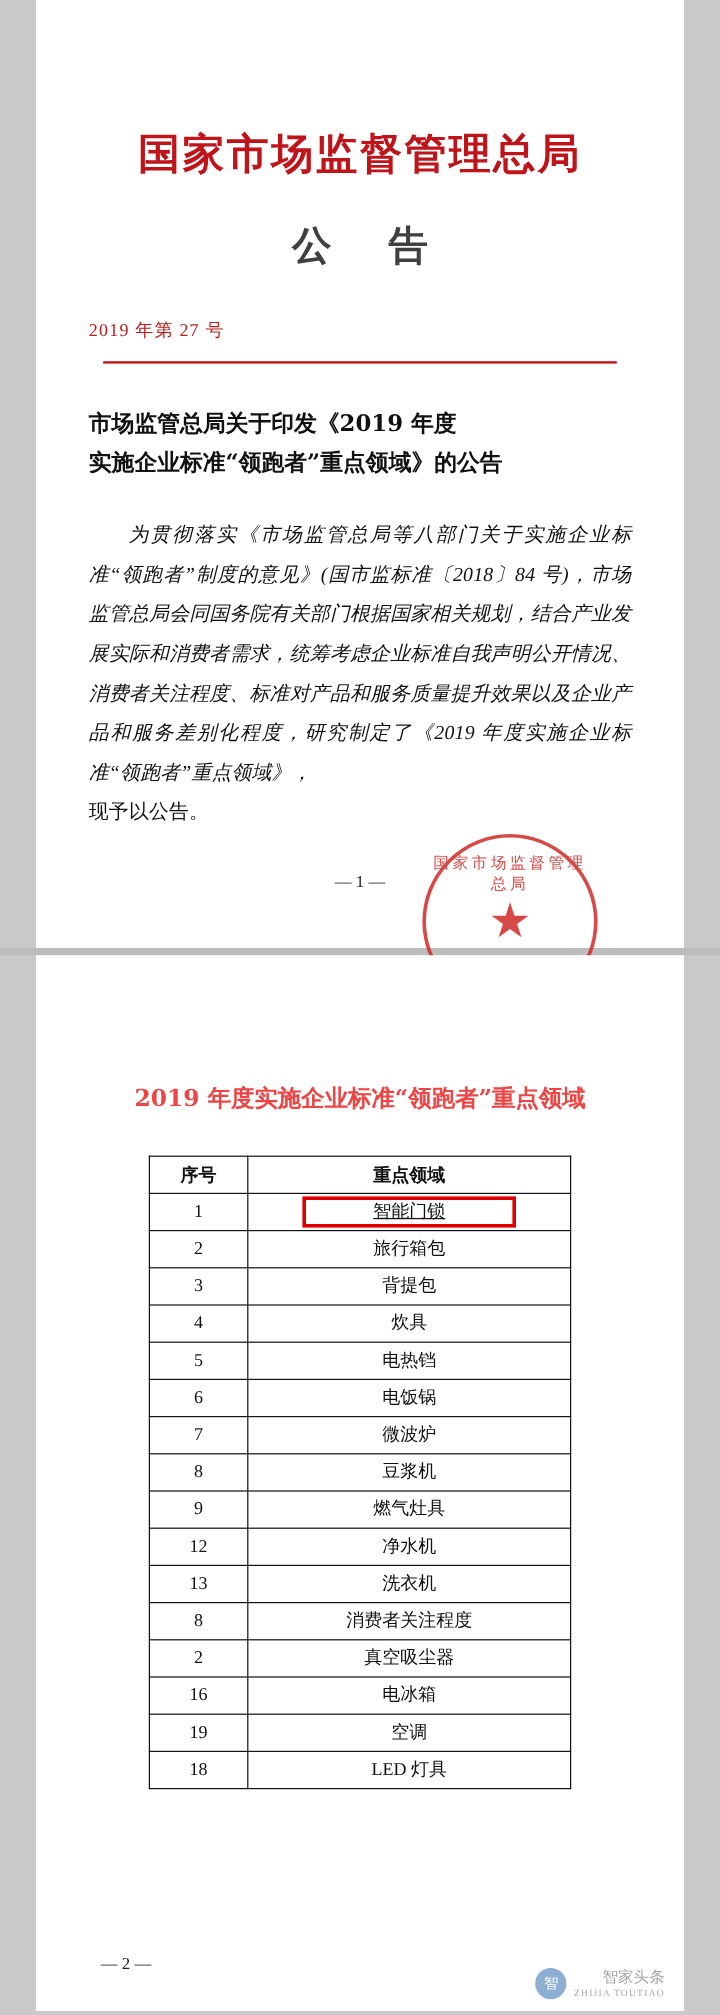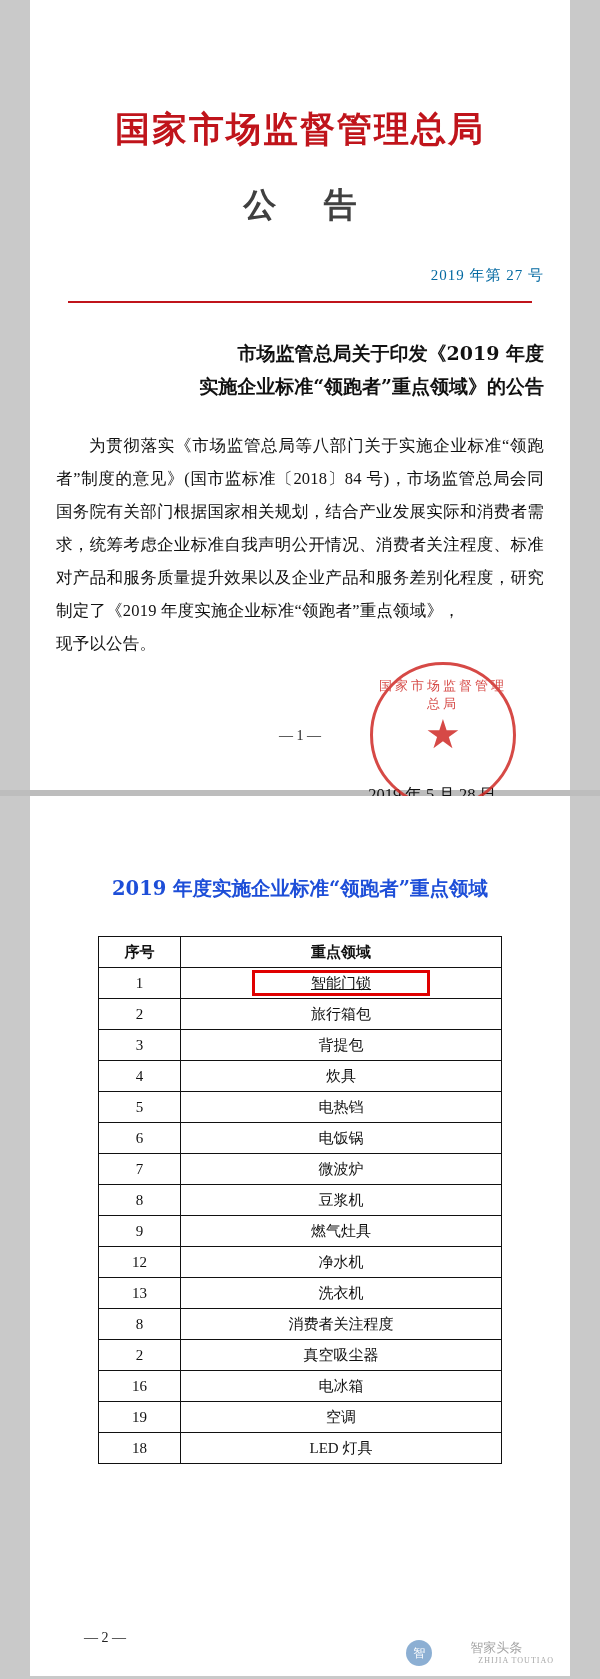--- a/index.html
+++ b/index.html
@@ -13,21 +13,21 @@
   }
   .page {
     position: relative;
     background: #ffffff;
     width: 540px;
     margin: 0 auto;
     box-sizing: border-box;
   }
   .page-1 {
     height: 790px;
-    padding: 0 26px;
+    padding: 0 44px;
   }
   .gap {
     height: 6px;
     background: #bdbdbd;
   }
   .page-2 {
     height: 880px;
     padding: 0 42px;
   }
   
@@ -46,52 +46,53 @@
   .masthead-sub {
     color: #404040;
     font-family: "DejaVu Serif", serif;
     font-weight: bold;
     font-size: 33px;
     letter-spacing: 18px;
     margin-top: 34px;
     text-indent: 18px;
   }
   .issue-no {
-    text-align: right;
+    text-align: left;
     font-size: 15px;
-    color: #0369a1;
+    color: #b91c1c;
     margin-top: 38px;
     letter-spacing: 1px;
   }
   .red-rule {
     border-top: 2px solid #c0141b;
     margin: 16px 12px 0 12px;
   }
   .doc-title {
-    text-align: right;
+    text-align: left;
     font-family: "DejaVu Serif", serif;
     font-weight: bold;
     font-size: 19px;
     line-height: 1.75;
     color: #111;
     margin-top: 34px;
   }
   .body-text {
     margin-top: 26px;
     font-size: 16.5px;
     line-height: 2.0;
     color: #111;
     text-align: justify;
     letter-spacing: 0.2px;
   }
   .body-text p {
     margin: 0;
   }
   .body-text p.indent {
     text-indent: 2em;
+    font-style: italic;
   }
   .seal-area {
     position: relative;
     height: 120px;
   }
   .seal {
     position: absolute;
     right: 28px;
     top: 2px;
     width: 140px;
@@ -139,26 +140,26 @@
     position: absolute;
     left: 54px;
     bottom: 30px;
   }
   
   .table-title {
     text-align: center;
     font-family: "DejaVu Serif", serif;
     font-weight: bold;
     font-size: 19.5px;
-    color: #1d4ed8;
-    padding-top: 79px;
+    color: #ef4444;
+    padding-top: 106px;
   }
   table.list {
     border-collapse: collapse;
-    width: 404px;
+    width: 352px;
     margin: 34px auto 0 auto;
     table-layout: fixed;
   }
   table.list th, table.list td {
     border: 1px solid #111;
     text-align: center;
     font-size: 15px;
     color: #111;
     height: 30px;
     line-height: 30px;
@@ -202,27 +203,26 @@
     background: #2f6fb0;
     color: #fff;
     font-size: 12px;
     line-height: 26px;
     text-align: center;
   }
   .watermark .wm-text {
     font-size: 13px;
     color: #5a5a5a;
     line-height: 1.15;
-    text-align: center;
+    text-align: right;
   }
   .watermark .wm-text small {
     display: block;
     font-size: 8px;
     letter-spacing: 1px;
-    margin-left: 40px;
   }
 </style>
 </head>
 <body>
 
 <div class="page page-1">
 
   <div class="masthead">
     <div class="masthead-title">国家市场监督管理总局</div>
     <div class="masthead-sub">公 告</div>

